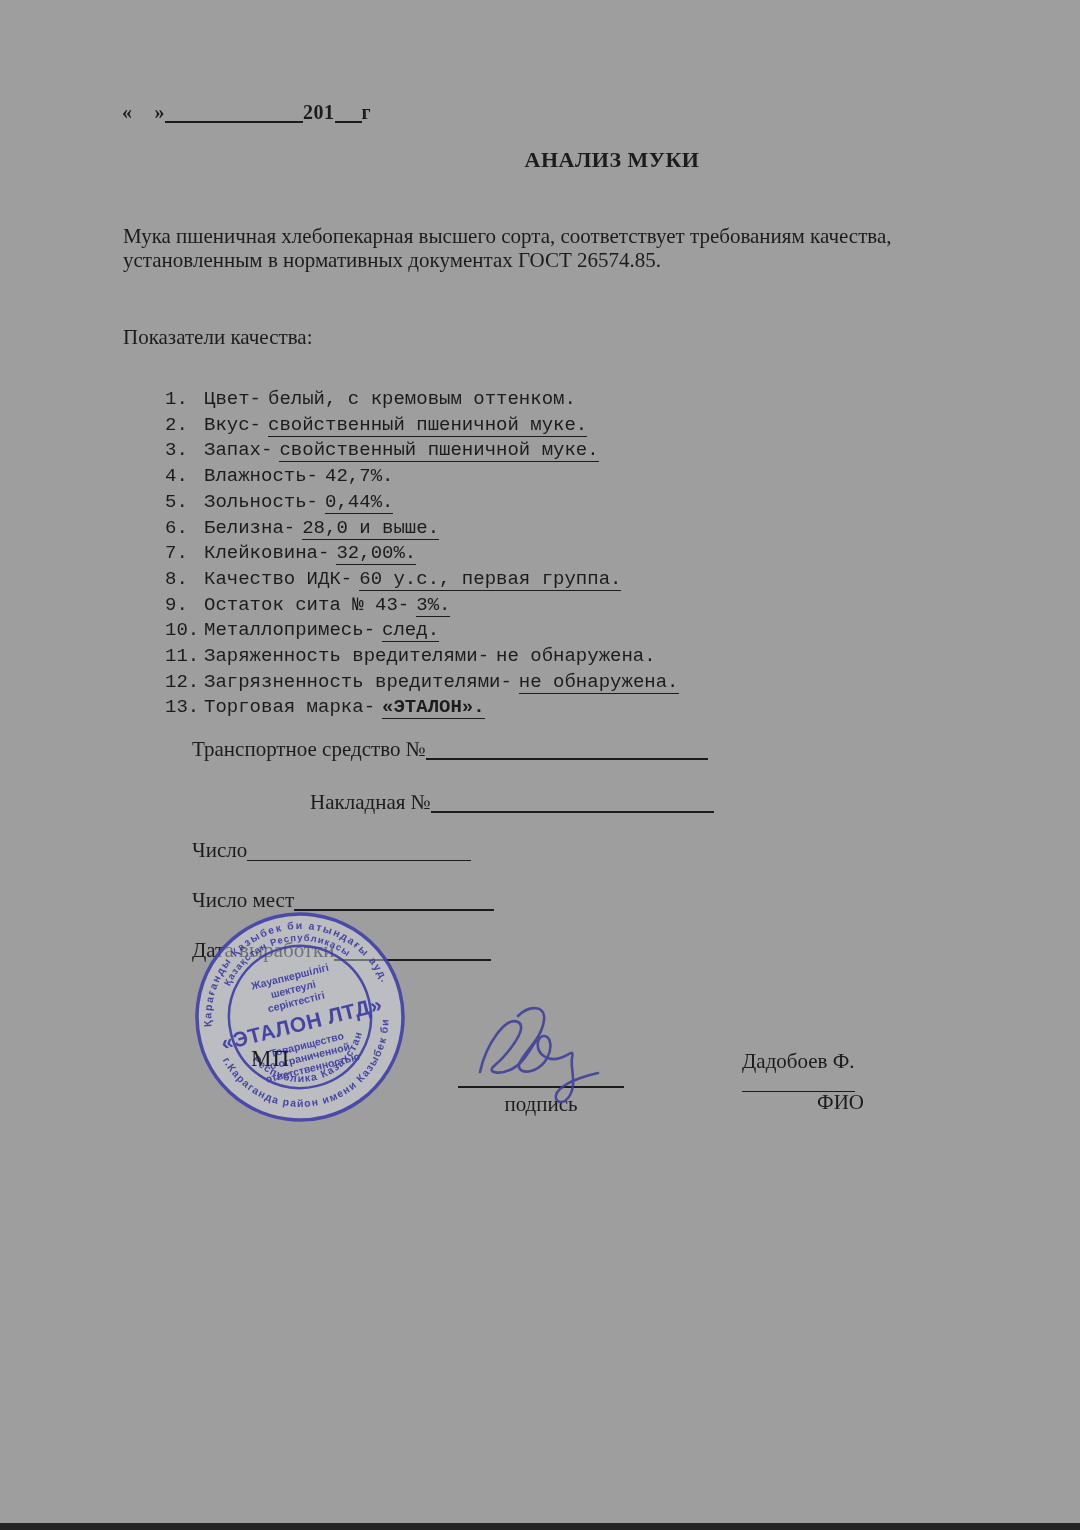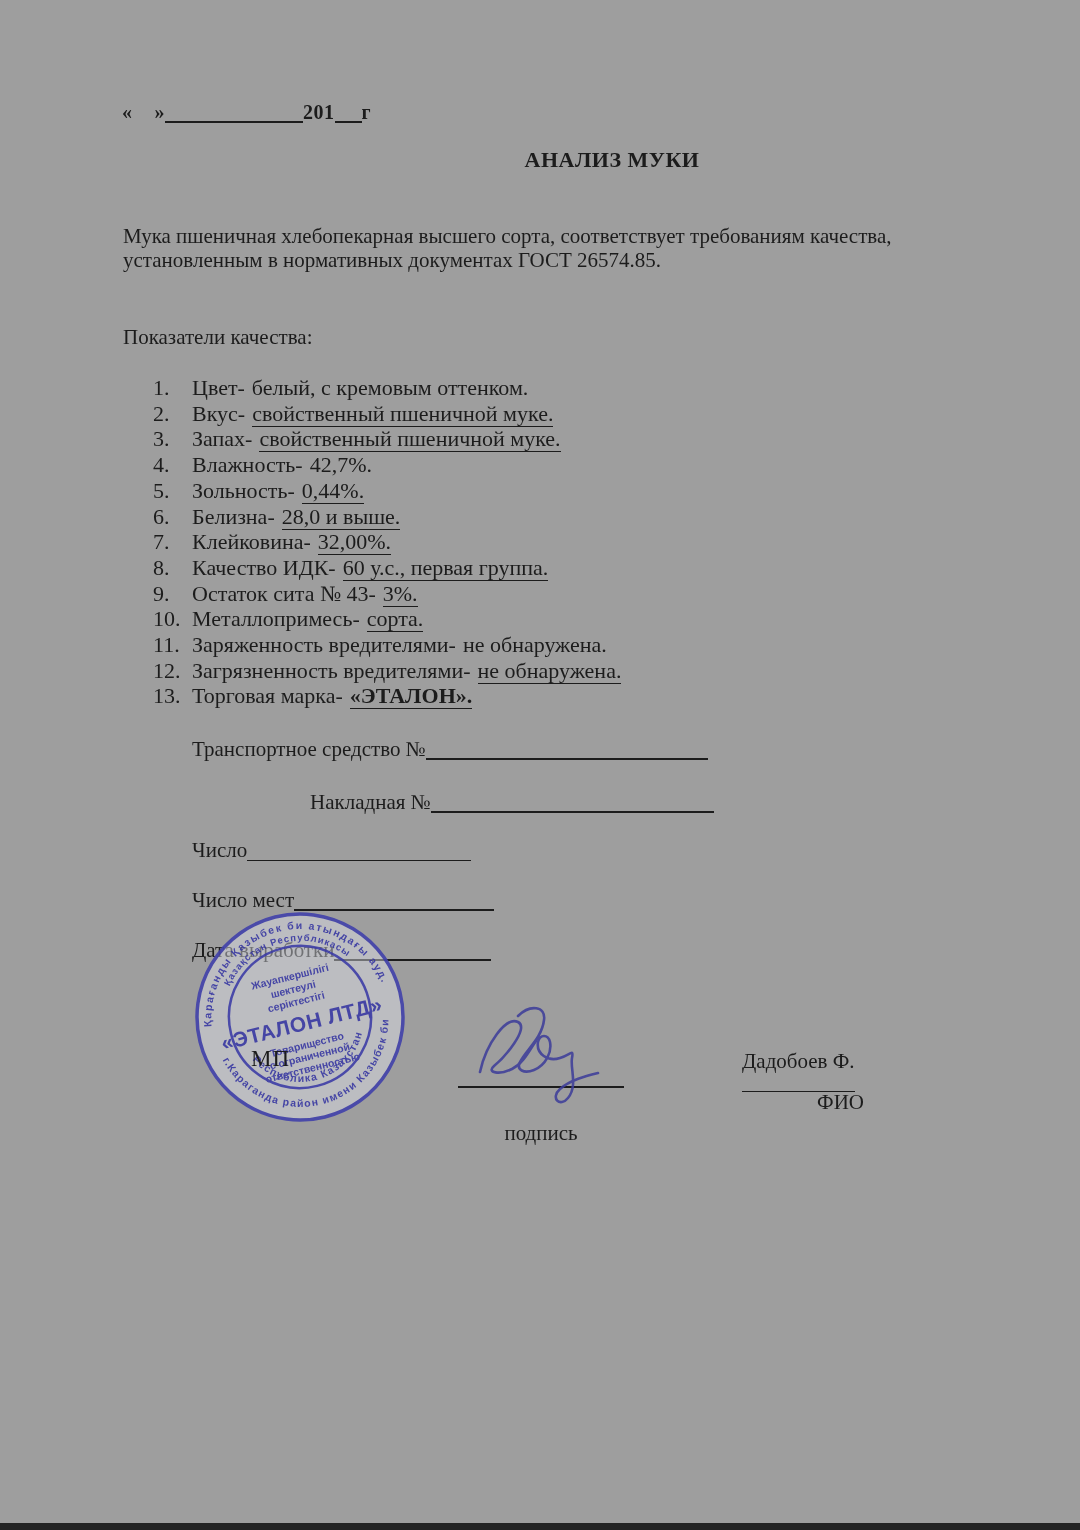--- a/index.html
+++ b/index.html
@@ -38,23 +38,24 @@
   .intro{
     left:123px;top:224px;width:820px;
     font-size:21px;line-height:24px;
   }
   .q-heading{
     left:123px;top:325px;font-size:21px;
   }
   
   .q-list{
     left:123px;top:375px;width:820px;
-    margin:0;padding:0;list-style:none;
-    font-size:22px;line-height:25.7px;
+    margin:12px;padding:0;list-style:none;
+    font-size:19px;line-height:25.7px;
     counter-reset:qi;
+    font-family:Liberation Mono, monospace;
   }
   .q-list li{
     position:relative;padding-left:69px;
     counter-increment:qi;
   }
   .q-list li::before{
     content:counter(qi) ".";
     position:absolute;left:30px;
   }
   .qv{margin-left:7px;}
@@ -75,21 +76,21 @@
   .mp{
     left:251px;top:1046px;font-size:23px;letter-spacing:1px;z-index:1;
   }
   
   .sig-line{
     left:458px;top:1066px;width:166px;height:20px;
     border-bottom:2px solid #1c1c1c;
   }
   .sig-svg{left:452px;top:1000px;width:200px;height:115px;z-index:2;}
   .sig-caption{
-    left:458px;top:1092px;width:166px;text-align:center;font-size:21px;margin-top:29px;
+    left:458px;top:1092px;width:166px;text-align:center;font-size:21px;
   }
   .fio-value{
     left:742px;top:1049px;font-size:21px;
     border-bottom:1.7px solid #1c1c1c;padding-bottom:17px;
   }
   .fio-caption{
     left:742px;top:1090px;width:122px;text-align:right;font-size:21px;
   }
   
   .stamp text{
@@ -118,21 +119,21 @@
 <ol class="abs q-list">
   <li><span class="ql">Цвет-</span><span class="qv">белый, с кремовым оттенком.</span></li>
   <li><span class="ql">Вкус-</span><span class="qv u">свойственный пшеничной муке.</span></li>
   <li><span class="ql">Запах-</span><span class="qv u">свойственный пшеничной муке.</span></li>
   <li><span class="ql">Влажность-</span><span class="qv">42,7%.</span></li>
   <li><span class="ql">Зольность-</span><span class="qv u">0,44%.</span></li>
   <li><span class="ql">Белизна-</span><span class="qv u">28,0 и выше.</span></li>
   <li><span class="ql">Клейковина-</span><span class="qv u">32,00%.</span></li>
   <li><span class="ql">Качество ИДК-</span><span class="qv u">60 у.с., первая группа.</span></li>
   <li><span class="ql">Остаток сита № 43-</span><span class="qv u">3%.</span></li>
-  <li><span class="ql">Металлопримесь-</span><span class="qv u">сорта.</span></li>
+  <li><span class="ql">Металлопримесь-</span><span class="qv u">след.</span></li>
   <li><span class="ql">Заряженность вредителями-</span><span class="qv">не обнаружена.</span></li>
   <li><span class="ql">Загрязненность вредителями-</span><span class="qv u">не обнаружена.</span></li>
   <li><span class="ql">Торговая марка-</span><span class="qv u b">«ЭТАЛОН».</span></li>
 </ol>
 
 <div class="abs field f0">
   <span>Транспортное средство №</span><span class="blank" style="width:282px"></span>
 </div>
 <div class="abs field f1">
   <span>Накладная №</span><span class="blank" style="width:283px"></span>

